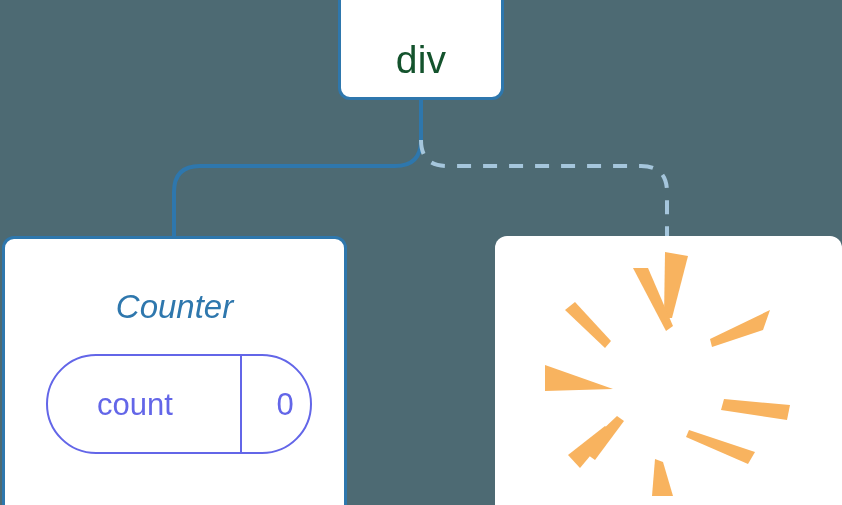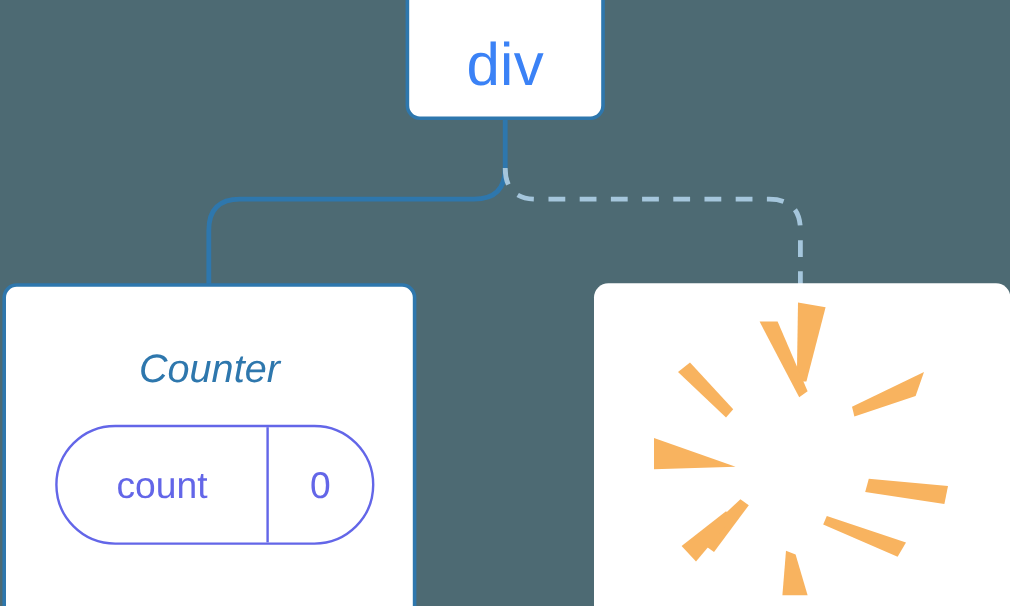--- a/index.html
+++ b/index.html
@@ -55,22 +55,22 @@
   #node-burst {
     left: 495px;
     top: 236px;
     width: 347px;
     height: 290px;
     border-radius: 12px;
     border: none;
     overflow: hidden;
   }
   .node-title {
-    color: #3b82f6;
-    font-size: 50px;
+    color: #14532d;
+    font-size: 39px;
     line-height: 1;
     letter-spacing: 0.2px;
   }
   #counter-title {
     position: absolute;
     left: 0;
     right: 0;
     top: 51px;
     text-align: center;
     color: #2e77ad;
@@ -82,20 +82,21 @@
     position: absolute;
     left: 41px;
     top: 115px;
     width: 266px;
     height: 100px;
     border: 2px solid #6366e8;
     border-radius: 50px;
     box-sizing: border-box;
     display: flex;
     align-items: stretch;
+    gap: 18px;
   }
   .pill-cell {
     display: flex;
     align-items: center;
     justify-content: center;
     color: #6366e8;
     font-size: 31px;
     line-height: 1;
   }
   #pill-key {

